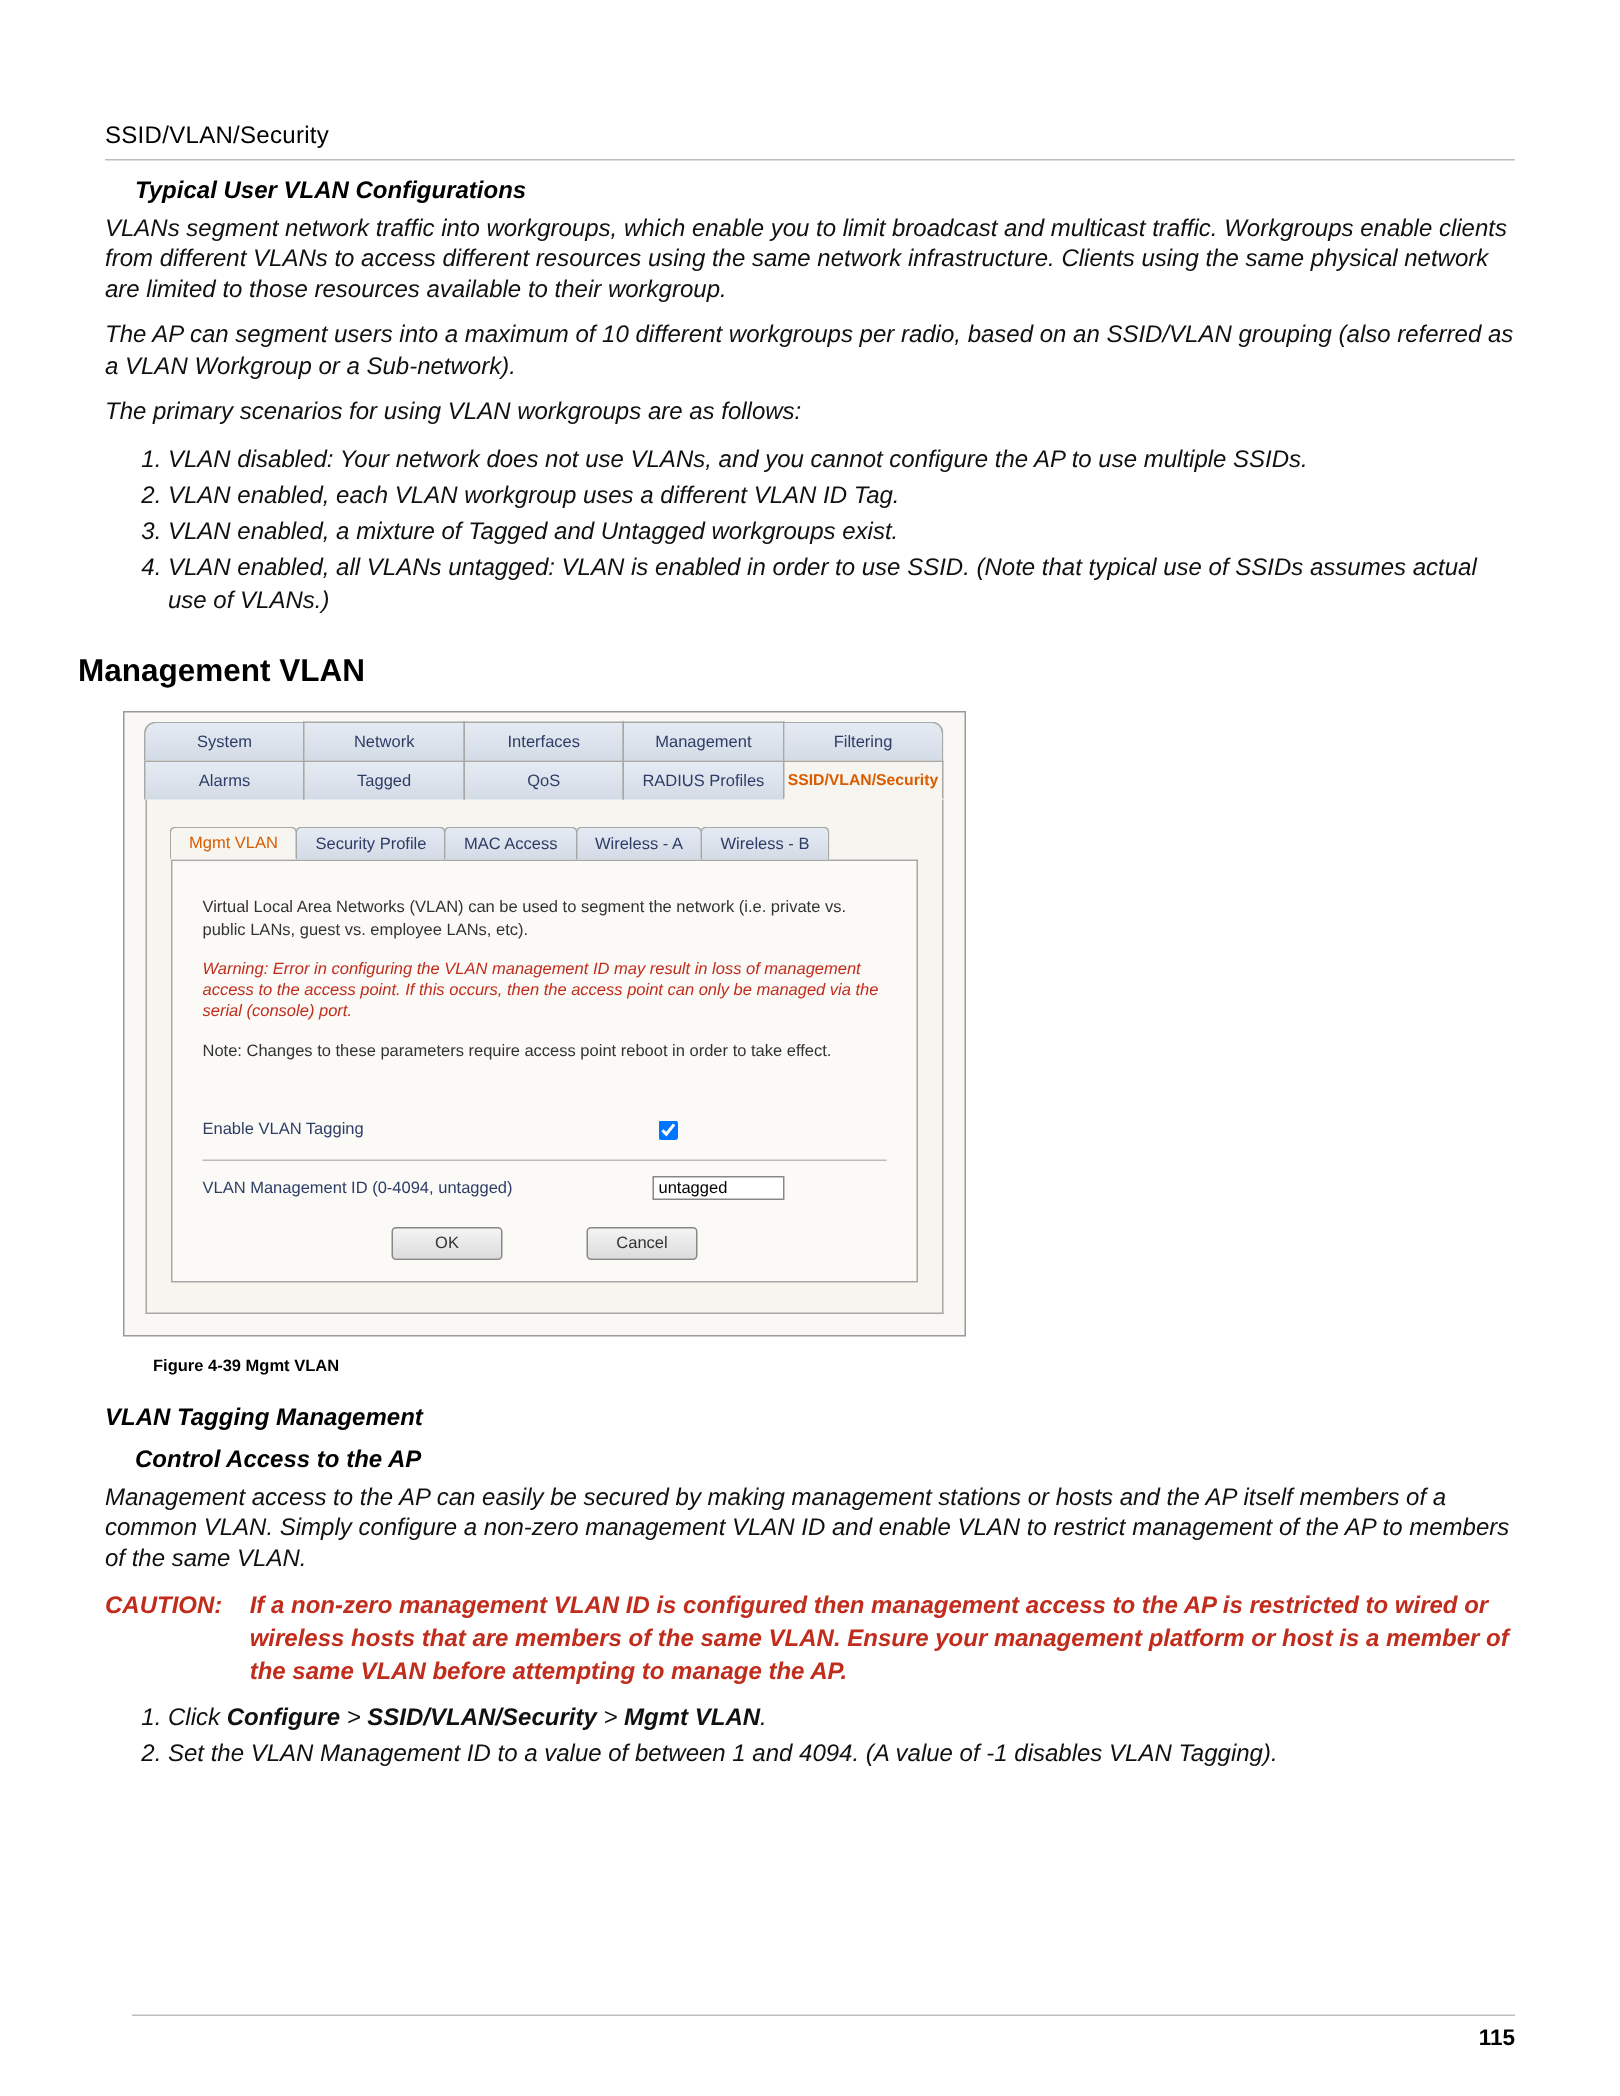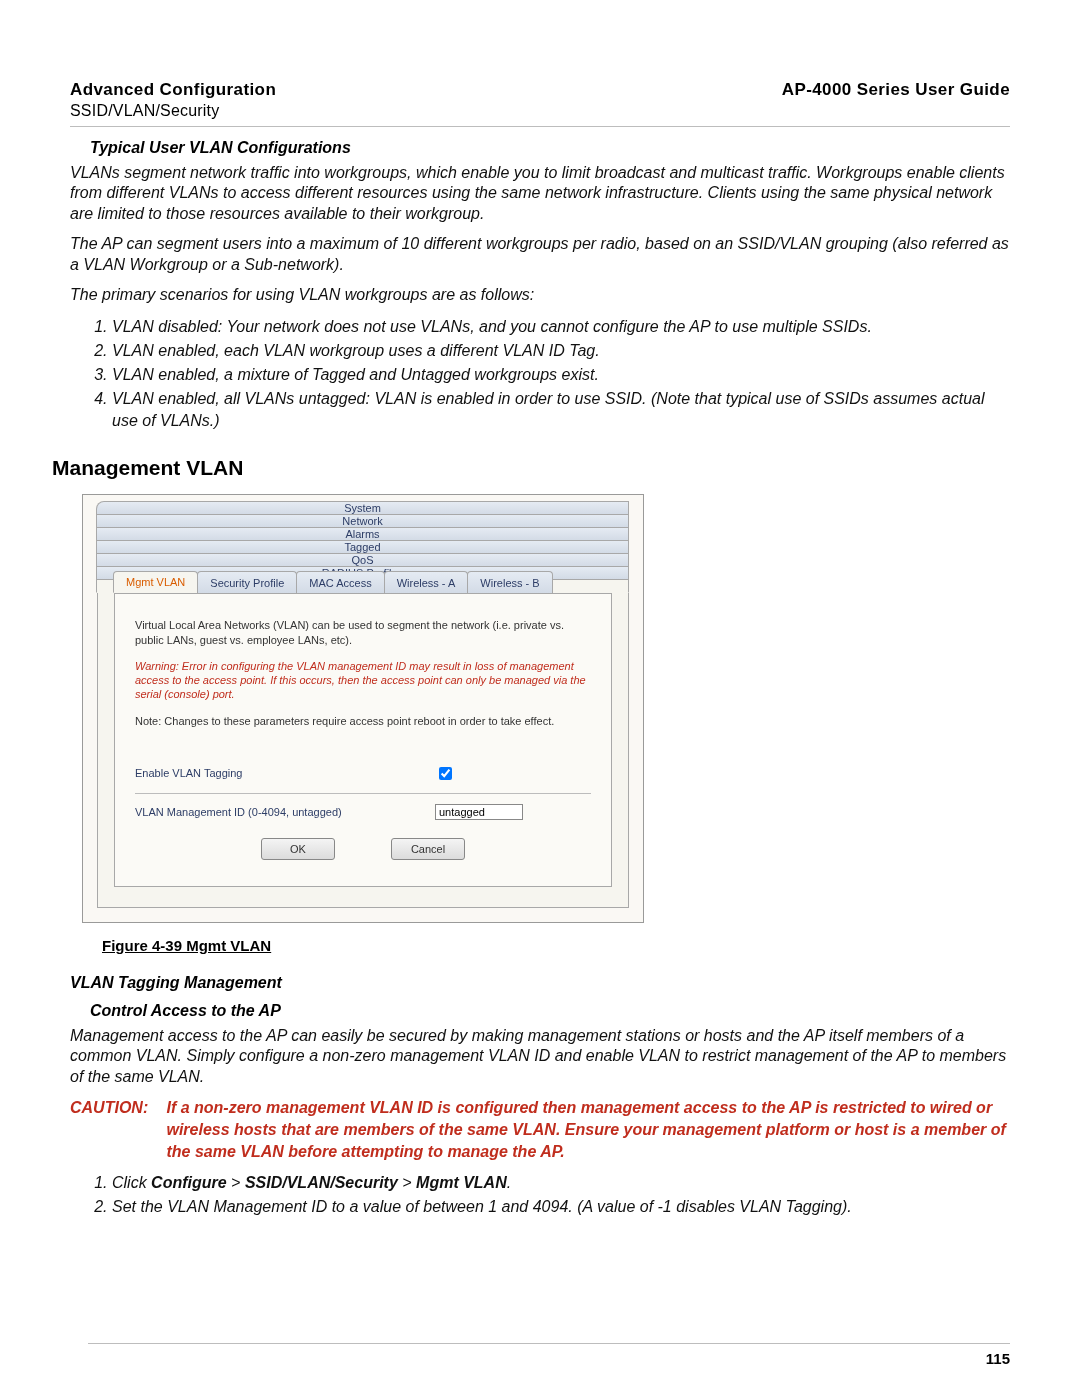--- a/index.html
+++ b/index.html
@@ -67,21 +67,20 @@
   .figure {
     width: 560px;
     border: 1px solid #9a9a99;
     background: #faf8f4;
     font-size: 12px;
     color: #2d3d66;
   }
   .tab-row {
     display: flex;
     height: 26px;
-    flex-direction: column;
   }
   .tab-row.top .tab:first-child { border-top-left-radius: 8px; }
   .tab-row.top .tab:last-child  { border-top-right-radius: 8px; }
   .tab-row.top { margin: 6px 14px 0 14px; }
   .tab-row.bot { margin: 0 14px 0 14px; }
   .tab {
     flex: 1;
     border: 1px solid #a8a8a8;
     border-bottom: none;
     background: linear-gradient(#e5ebf3, #d3dbe6);
@@ -122,21 +121,21 @@
   .subtab.active {
     background: #f6f5ef;
     border-bottom: 1px solid #f6f5ef;
     color: #d95c00;
   }
   .subpanel {
     margin: 0 10px;
     border: 1px solid #a8a8a8;
     border-top: 1px solid #a8a8a8;
     background: #fbfaf6;
-    padding: 16px 20px 26px 20px;
+    padding: 16px 20px 14px 20px;
     font-size: 11px;
     color: #333;
   }
   .subpanel .warn { color: #c02d1d; font-style: italic; margin: 12px 0; line-height: 1.3; }
   .subpanel .plain { margin: 8px 0; line-height: 1.3; }
   .form-row { display: flex; align-items: center; margin: 10px 0; font-size: 11px; }
   .form-row .lbl { width: 300px; color: #2d3d66; }
   .form-row input[type=text] {
     font-size: 11px; padding: 1px 3px; width: 80px;
     border: 1px solid #888; background: #fff;
@@ -145,21 +144,21 @@
   .btn-row { display: flex; gap: 56px; justify-content: center; margin-top: 18px; }
   .btn {
     min-width: 72px; height: 20px;
     border: 1px solid #888;
     background: linear-gradient(#f4f4f4,#dcdcdc);
     border-radius: 3px;
     font-size: 11px;
     display:flex; align-items:center; justify-content:center;
     color: #333;
   }
-  .fig-caption { font-weight: bold; font-size: 15px; margin: 14px 0 16px 20px; text-decoration: underline; }
+  .fig-caption { font-weight: bold; font-size: 11px; margin: 14px 0 16px 20px; }
   .h4 { font-weight: bold; font-size: 16px; margin: 20px 0 4px 0; }
   .caution {
     color: #c02d1d;
     font-style: italic;
     font-weight: bold;
     margin: 10px 0 10px 0;
     line-height: 1.35;
     font-size: 16px;
   }
   .caution .lbl { display: inline-block; width: 92px; vertical-align: top; }
@@ -172,24 +171,20 @@
   }
   .footer .line { border-top: 1px solid #bdbdbd; }
   .footer .pn { text-align: right; font-weight: bold; font-size: 15px; margin-top: 6px;}
   p.body, ol.body, .note, .h4, .caution { font-size: 16px; font-style: italic; }
 </style>
 </head>
 <body>
 
 <div class="page">
 
-  <div class="header-row">
-    <span>Advanced Configuration</span>
-    <span>AP-4000 Series User Guide</span>
-  </div>
   <div class="subheader">SSID/VLAN/Security</div>
   <hr class="hr">
 
   <div class="section-sub">Typical User VLAN Configurations</div>
   <p class="body">VLANs segment network traffic into workgroups, which enable you to limit broadcast and multicast traffic. Workgroups enable clients from different VLANs to access different resources using the same network infrastructure. Clients using the same physical network are limited to those resources available to their workgroup.</p>
   <p class="body">The AP can segment users into a maximum of 10 different workgroups per radio, based on an SSID/VLAN grouping (also referred as a VLAN Workgroup or a Sub-network).</p>
   <p class="body">The primary scenarios for using VLAN workgroups are as follows:</p>
   <ol class="body">
     <li>VLAN disabled: Your network does not use VLANs, and you cannot configure the AP to use multiple SSIDs.</li>
     <li>VLAN enabled, each VLAN workgroup uses a different VLAN ID Tag.</li>

